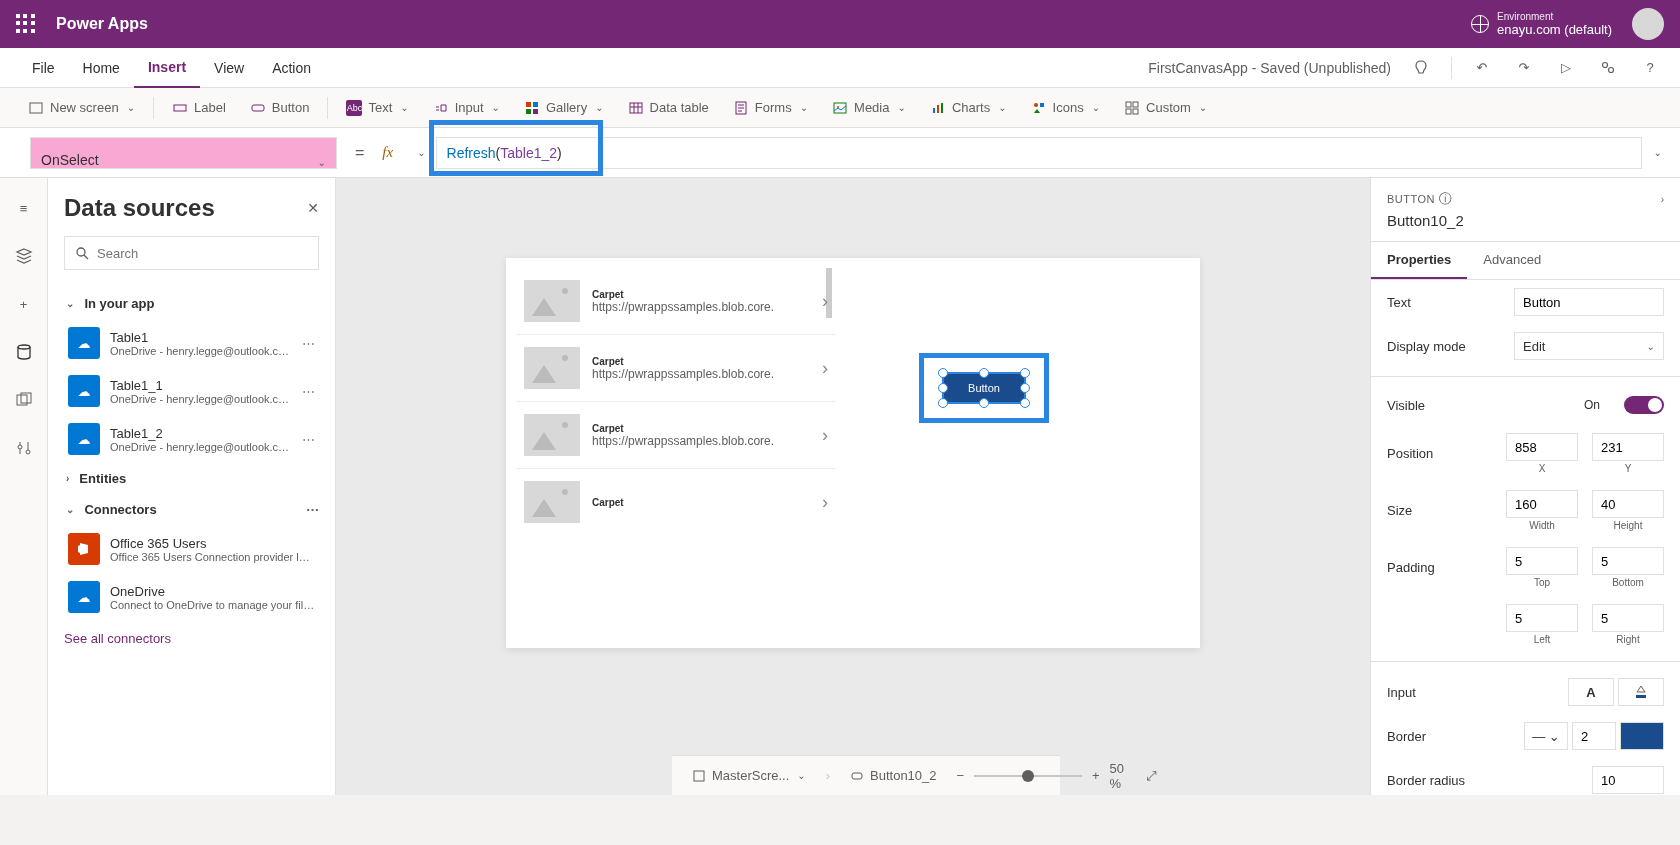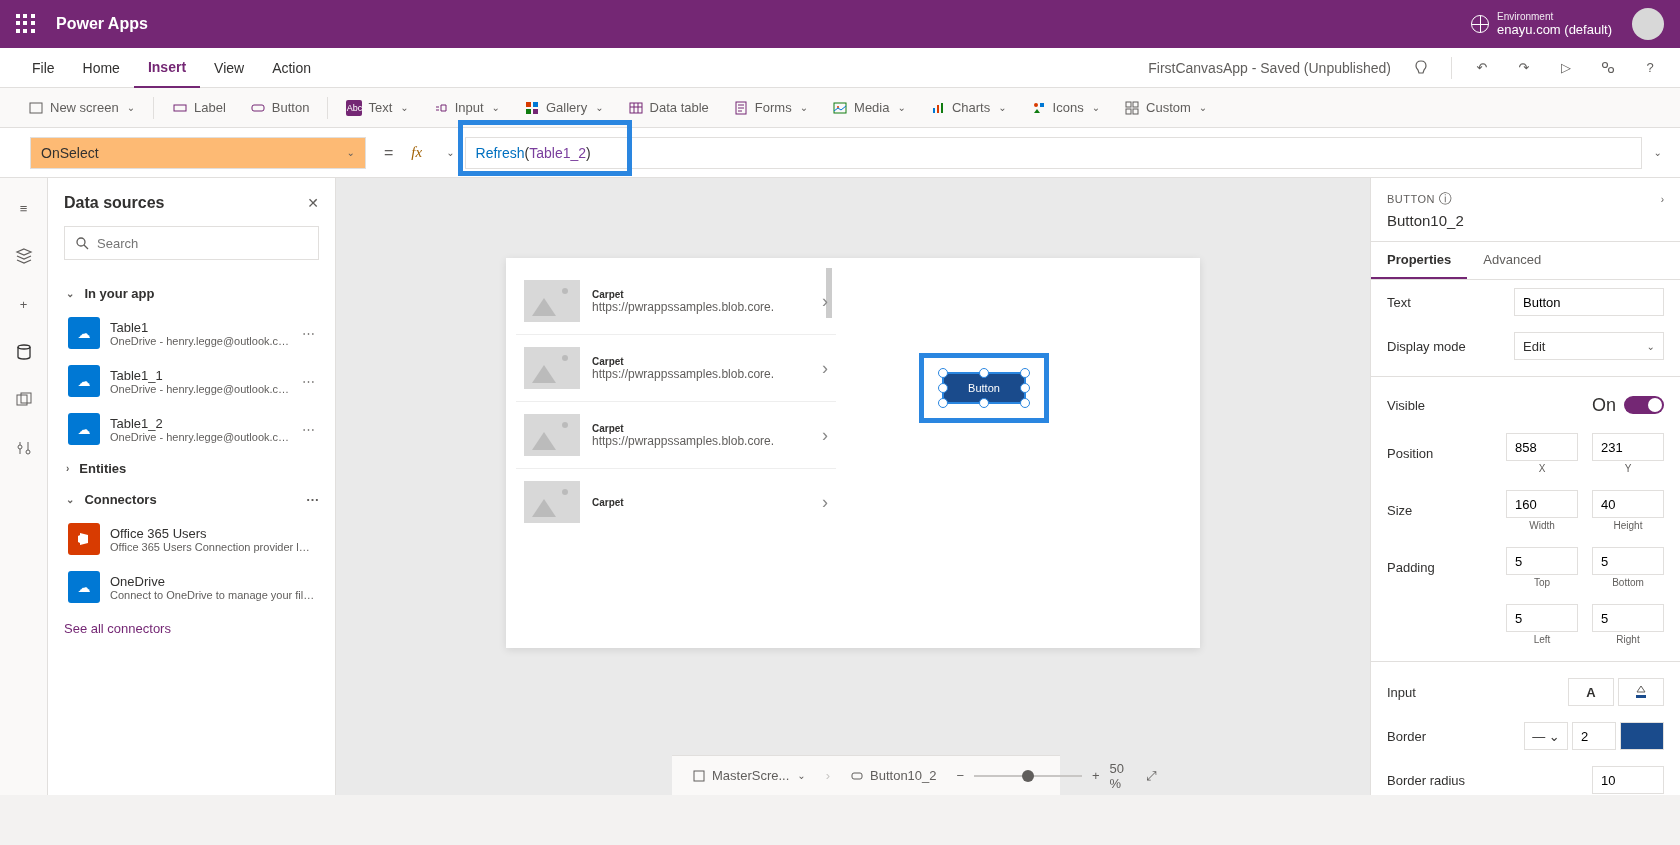--- a/index.html
+++ b/index.html
@@ -24,36 +24,36 @@
 .save-status{color:#605e5c;font-size:14px}
 .icon-btn{width:24px;height:24px;display:flex;align-items:center;justify-content:center;cursor:pointer;color:#605e5c}
 
 .ribbon{height:40px;background:#faf9f8;border-bottom:1px solid #e1dfdd;display:flex;align-items:center;padding:0 18px;gap:4px}
 .ribbon-btn{display:flex;align-items:center;gap:6px;padding:0 10px;height:32px;color:#605e5c;cursor:pointer;font-size:13px}
 .ribbon-sep{width:1px;height:22px;background:#e1dfdd;margin:0 4px}
 .ricon{width:16px;height:16px;display:inline-block}
 .chev{font-size:10px;color:#605e5c;margin-left:2px}
 
 .formulabar{height:50px;background:#fff;border-bottom:1px solid #e1dfdd;display:flex;align-items:center;padding:0 18px 0 30px;gap:10px}
-.prop-select{width:336px;height:32px;border:1px solid #e1dfdd;padding:0 10px;display:flex;align-items:center;justify-content:space-between;color:#323130;font-size:14px;background:#fdba74}
+.prop-select{width:307px;height:32px;border:1px solid #e1dfdd;padding:0 10px;display:flex;align-items:flex-end;justify-content:space-between;color:#323130;font-size:14px;background:#f9a8d4}
 .eq{font-size:16px;color:#605e5c;margin:0 8px}
 .fx{font-family:'Times New Roman',serif;font-style:italic;font-size:15px;color:#a16207;margin-right:12px}
 .formula-input{flex:1;height:32px;border:1px solid #e1dfdd;padding:0 10px;display:flex;align-items:center;font-family:Consolas,monospace;font-size:14px;position:relative}
 .hl{position:absolute;left:-8px;top:-18px;width:174px;height:56px;border:5px solid #2a86e0;z-index:5;pointer-events:none}
 .kw{color:#0070c0}
 .arg{color:#7a3e9d}
 
 .body{display:flex;height:617px}
 .rail{width:48px;background:#faf9f8;border-right:1px solid #e1dfdd;display:flex;flex-direction:column;align-items:center;gap:24px;padding-top:18px}
 .rail-item{width:24px;height:24px;display:flex;align-items:center;justify-content:center;color:#605e5c;cursor:pointer}
 .rail-item.active{color:#742774}
 
 .datapane{width:288px;background:#fff;border-right:1px solid #e1dfdd;padding:16px;overflow-y:auto}
 .dp-head{display:flex;justify-content:space-between;align-items:center;margin-bottom:14px}
-.dp-title{font-size:16px;font-weight:600}
+.dp-title{font-size:24px;font-weight:600}
 .close-x{cursor:pointer;color:#605e5c;font-size:14px}
 .search{height:34px;border:1px solid #e1dfdd;display:flex;align-items:center;padding:0 10px;gap:8px;color:#605e5c;margin-bottom:18px}
 .search input{border:none;outline:none;flex:1;font-size:13px}
 .section-h{display:flex;align-items:center;gap:10px;font-weight:600;padding:8px 0;cursor:pointer}
 .ds-item{display:flex;align-items:center;gap:10px;padding:8px 4px;position:relative}
 .ds-icon{width:32px;height:32px;background:#0078d4;border-radius:3px;display:flex;align-items:center;justify-content:center;color:#fff;flex-shrink:0}
 .ds-icon.orange{background:#d83b01}
 .ds-text{flex:1;min-width:0}
 .ds-name{font-size:13px;color:#323130}
 .ds-sub{font-size:11px;color:#605e5c;white-space:nowrap;overflow:hidden;text-overflow:ellipsis}
@@ -497,21 +497,21 @@
     <div class="prop-row">
         <div class="prop-label">Display mode</div>
         <div class="prop-input" style="display:flex;justify-content:space-between;align-items:center">
           <span>Edit</span>
           <span class="chev">⌄</span>
         </div>
       </div>
     <div style="height:1px;background:#e1dfdd;margin:8px 0"></div>
     <div class="prop-row">
         <div class="prop-label">Visible</div>
-        <span style="margin-right:8px;font-size:18px">On</span>
+        <span style="margin-right:24px;font-size:12px">On</span>
         <div class="toggle"></div>
       </div>
     <div class="prop-row">
         <div class="prop-label">Position</div>
         <div class="xy-group">
           <div class="xy-col">
             <input class="prop-input sm" value="858" style="">
             <span class="xy-label">X</span>
           </div>
           <div class="xy-col">

